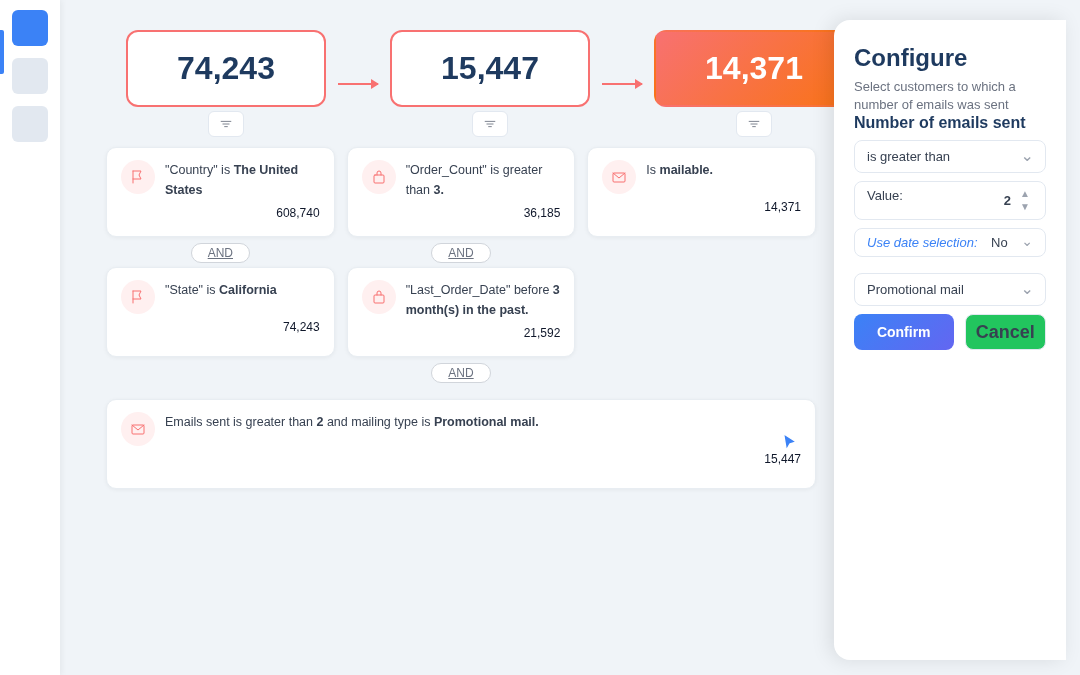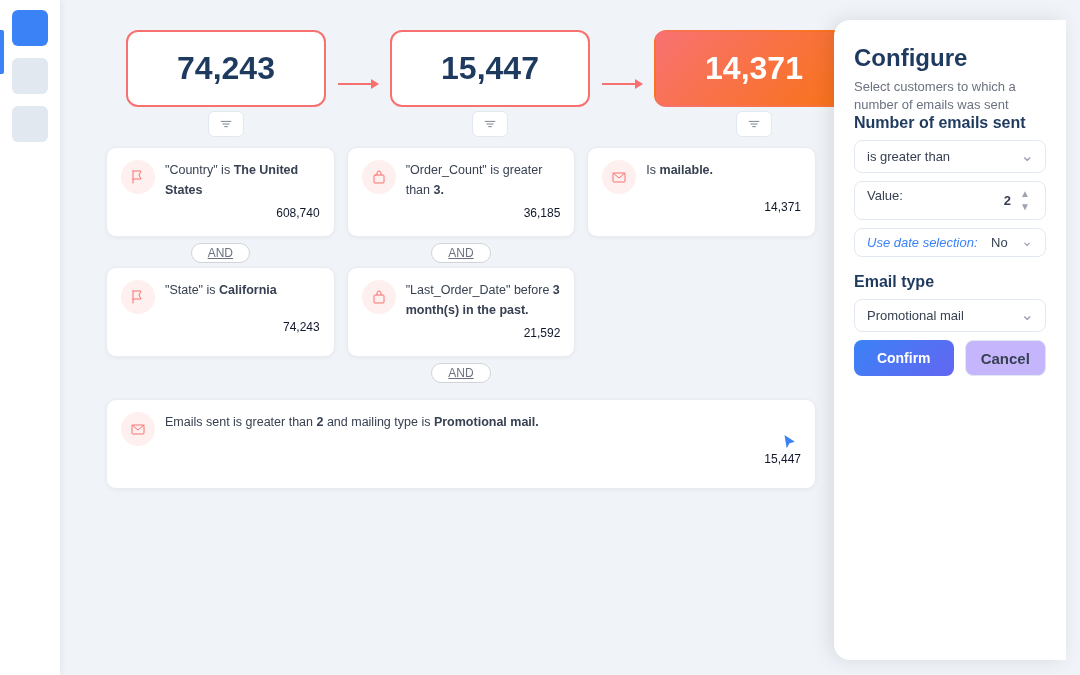--- a/index.html
+++ b/index.html
@@ -395,25 +395,25 @@
       border: none;
       border-radius: 8px;
       padding: 10px;
       font-size: 14px;
       font-weight: 600;
       cursor: pointer;
     }
 
     .btn-cancel {
       flex: 1;
-      background: #c4b5fd;
+      background: #22c55e;
       color: #374151;
       border: 1px solid #e2e8f0;
       border-radius: 8px;
-      font-size: 15px;
+      font-size: 18px;
       font-weight: 600;
       cursor: pointer;
     }
 
     .metric-filter-col {
       display: flex;
       flex-direction: column;
       align-items: center;
       gap: 4px;
     }
@@ -637,21 +637,20 @@
     <div class="config-date-row">
       <span class="config-date-label">Use date selection:</span>
       <div class="config-date-select-wrapper">
         <select>
           <option>No</option>
           <option>Yes</option>
         </select>
       </div>
     </div>
 
-    <div class="config-section-title">Email type</div>
 
     <div class="config-select-wrapper">
       <select>
         <option>Promotional mail</option>
         <option>Newsletter</option>
         <option>Transactional</option>
       </select>
     </div>
 
     <div class="config-buttons">

